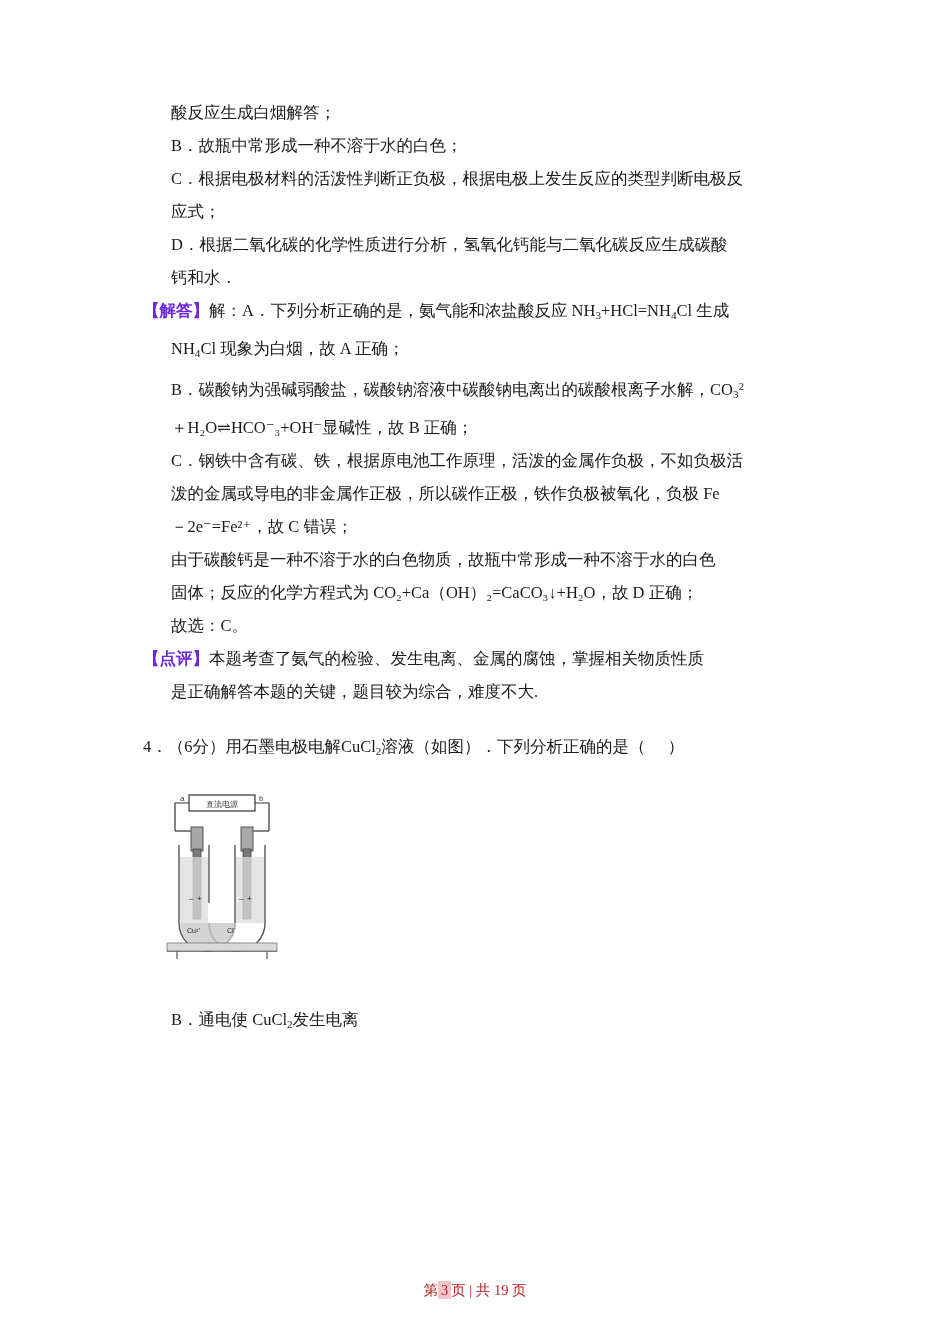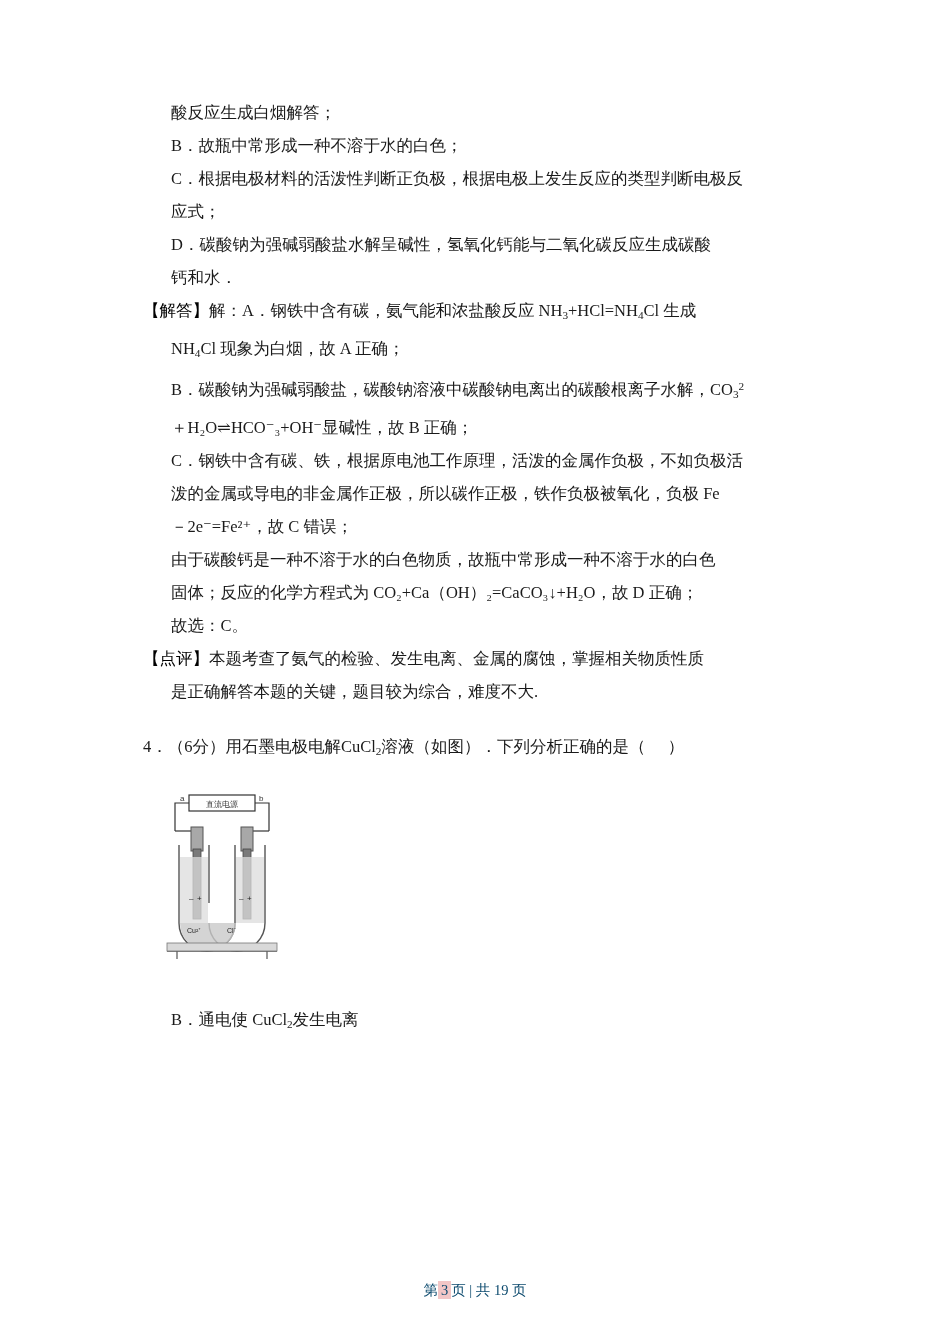--- a/index.html
+++ b/index.html
@@ -31,22 +31,22 @@
     white-space: normal;
   }
   .indent {
     text-indent: 0;
     padding-left: 28px;
   }
   .hang2 {
     padding-left: 28px;
   }
   .tag {
-    color: #000000;
-    font-weight: normal;
+    color: #6d28d9;
+    font-weight: bold;
   }
   sub {
     font-size: 0.68em;
     vertical-align: -0.28em;
   }
   sup {
     font-size: 0.68em;
     vertical-align: 0.45em;
   }
   .q-block {
@@ -62,44 +62,44 @@
   .opts {
     margin-top: 6px;
   }
   .footer {
     position: absolute;
     left: 0;
     bottom: 44px;
     width: 950px;
     text-align: center;
     font-size: 14.5px;
-    color: #0c4a6e;
+    color: #b91c1c;
   }
   .footer .fnum {
     background: #f2c6c6;
     padding: 1px 3px;
   }
   .sp { letter-spacing: 0.02em; }
 </style>
 </head>
 <body>
 
 <div class="page">
 
   <div class="content">
 
     <div class="line indent">酸反应生成白烟解答；</div>
     <div class="line indent">B．故瓶中常形成一种不溶于水的白色；</div>
     <div class="line indent">C．根据电极材料的活泼性判断正负极，根据电极上发生反应的类型判断电极反</div>
     <div class="line indent hang2">应式；</div>
-    <div class="line indent">D．碳酸钠为强碱弱酸盐水解呈碱性，氢氧化钙能与二氧化碳反应生成碳酸</div>
+    <div class="line indent">D．根据二氧化碳的化学性质进行分析，氢氧化钙能与二氧化碳反应生成碳酸</div>
     <div class="line indent hang2">钙和水．</div>
 
     <div class="line">
-      <span class="tag">【解答】</span><span>解：A．钢铁中含有碳，氨气能和浓盐酸反应 NH</span><sub>3</sub><span>+HCl=NH</span><sub>4</sub><span>Cl 生成</span>
+      <span class="tag">【解答】</span><span>解：A．下列分析正确的是，氨气能和浓盐酸反应 NH</span><sub>3</sub><span>+HCl=NH</span><sub>4</sub><span>Cl 生成</span>
     </div>
     <div class="line indent">
       <span>NH</span><sub>4</sub><span>Cl 现象为白烟，故 A 正确；</span>
     </div>
 
     <div class="line indent">
       <span>B．碳酸钠为强碱弱酸盐，碳酸钠溶液中碳酸钠电离出的碳酸根离子水解，CO</span><sub>3</sub><sup>2</sup>
     </div>
     <div class="line indent hang2">＋H₂O⇌HCO⁻₃+OH⁻显碱性，故 B 正确；</div>
 

